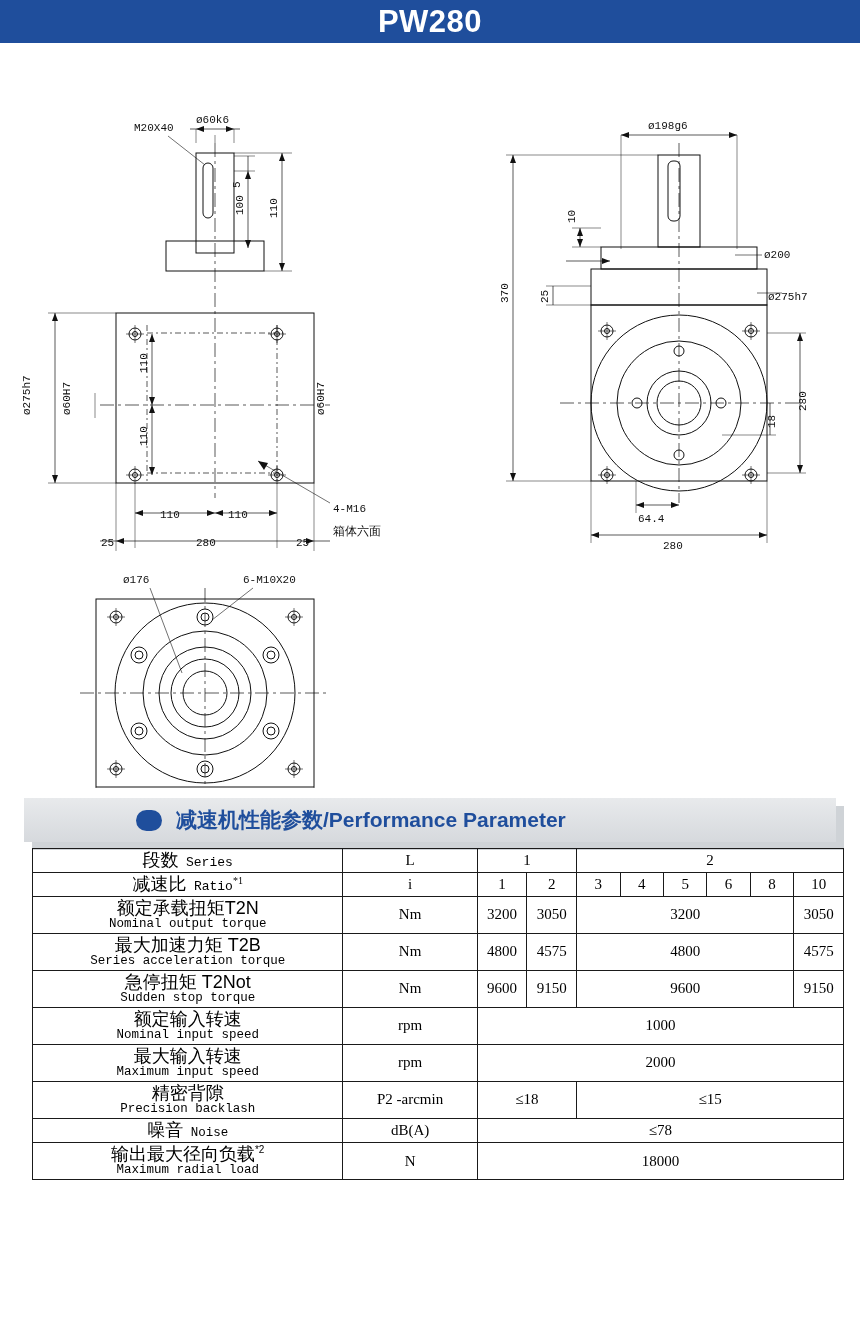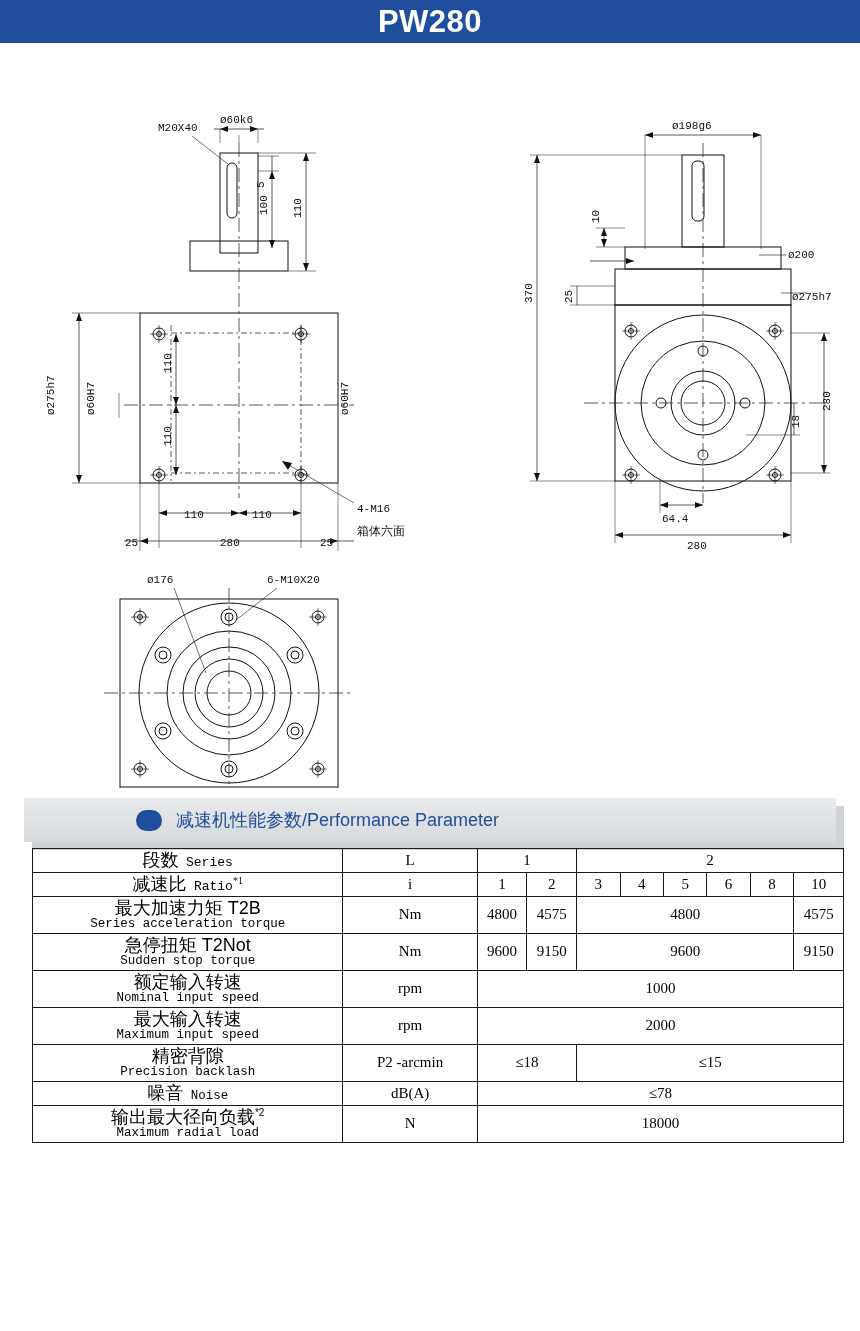--- a/index.html
+++ b/index.html
@@ -16,37 +16,37 @@
     height:43px;
     background:#1f4e9c;
     display:flex;align-items:center;justify-content:center;
   }
   .header .title{
     color:#fff;font-size:31px;font-weight:bold;letter-spacing:.5px;
     font-family:"Liberation Sans", sans-serif;
   }
 
   
-  .drawing{position:relative;width:780px;height:745px;background:#fff;padding-left:24px;}
+  .drawing{position:relative;width:780px;height:745px;background:#fff;}
   .drawing svg{display:block;}
 
   
   .banner-wrap{position:relative;margin:10px 24px 0 24px;}
   .banner{
     position:relative;height:44px;
     background:linear-gradient(to bottom,#e8eaec,#d6d9dd);
     display:flex;align-items:center;
     border:0;
   }
   .banner .dot{
     width:26px;height:21px;border-radius:11px/11px;background:#1f4e9c;
     margin-left:112px;margin-right:14px;
   }
   .banner .btext{
-    color:#1f4e9c;font-size:18px;font-weight:normal;white-space:nowrap;
+    color:#1f4e9c;font-size:21px;font-weight:bold;white-space:nowrap;
   }
   .banner-shadow{
     position:absolute;left:8px;top:8px;width:100%;height:44px;
     background:#cfd3d7;z-index:-1;
   }
 
   
   table.perf{
     border-collapse:collapse;
     margin:6px 24px 0 32px;
@@ -411,20 +411,31 @@
           <td class="val">2</td>
           <td class="val">3</td>
           <td class="val">4</td>
           <td class="val">5</td>
           <td class="val">6</td>
           <td class="val">8</td>
           <td class="val">10</td>
         </tr>
         <tr>
           <td class="rowlabel">
+            <div class="cn">额定承载扭矩T2N</div>
+            <div class="en">Nominal output torque</div>
+          </td>
+          <td class="unit">Nm</td>
+          <td class="val">3200</td>
+          <td class="val">3050</td>
+          <td class="val" colspan="5">3200</td>
+          <td class="val">3050</td>
+        </tr>
+        <tr>
+          <td class="rowlabel">
             <div class="cn">最大加速力矩  T2B</div>
             <div class="en">Series acceleration torque</div>
           </td>
           <td class="unit">Nm</td>
           <td class="val">4800</td>
           <td class="val">4575</td>
           <td class="val" colspan="5">4800</td>
           <td class="val">4575</td>
         </tr>
         <tr>

